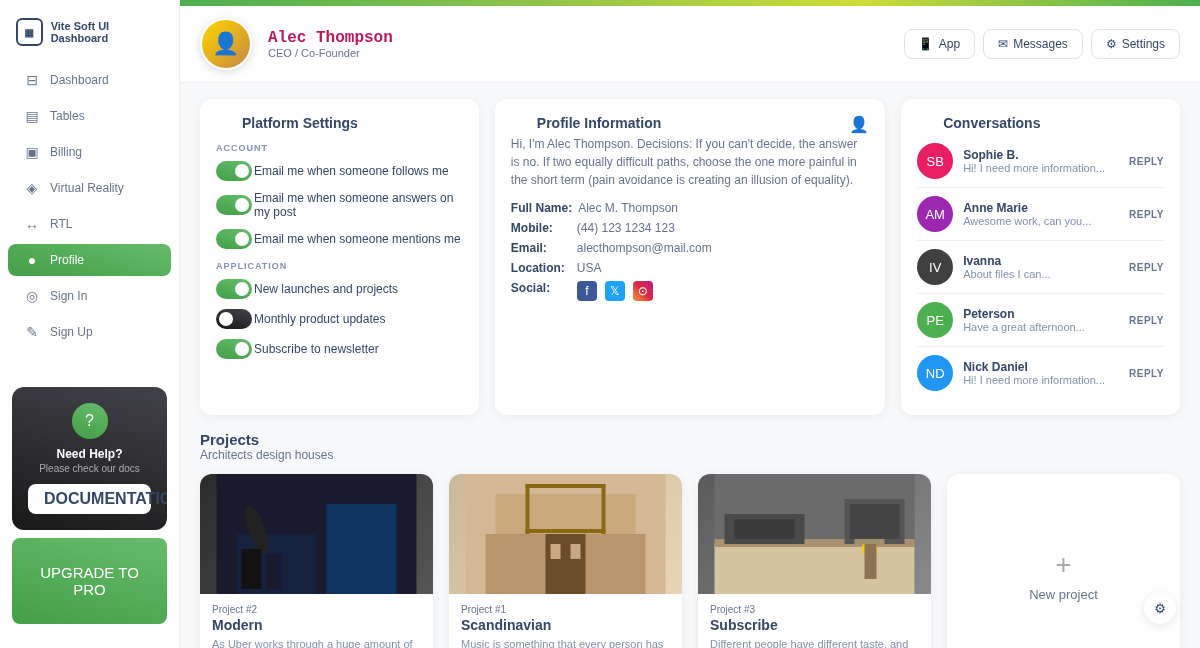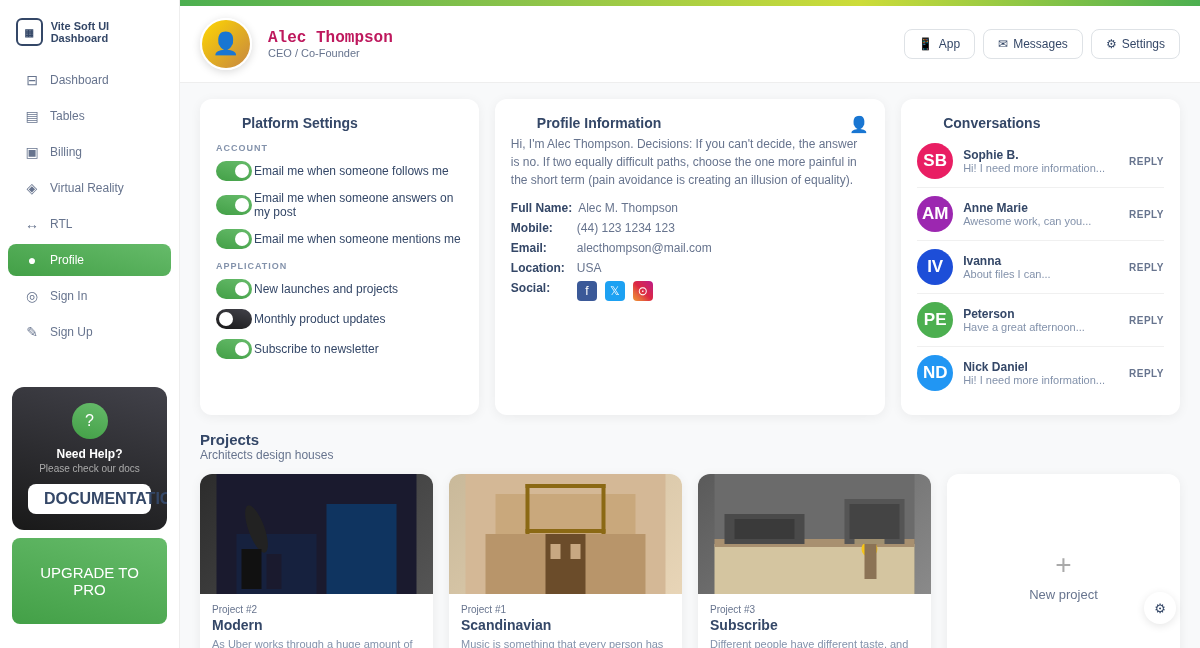--- a/index.html
+++ b/index.html
@@ -60,21 +60,21 @@
     .social-icons { display: flex; gap: 8px; align-items: center; }
     .social-icon { width: 20px; height: 20px; border-radius: 4px; display: flex; align-items: center; justify-content: center; font-size: 12px; cursor: pointer; }
     .social-fb { background: #3b5998; color: #fff; }
     .social-tw { background: #1da1f2; color: #fff; }
     .social-ig { background: linear-gradient(45deg, #f09433, #e6683c, #dc2743, #cc2366, #bc1888); color: #fff; }
     .profile-edit-icon { float: right; color: #8392ab; cursor: pointer; font-size: 16px; }
 
     
     .conv-item { display: flex; align-items: center; gap: 10px; padding: 8px 0; border-bottom: 1px solid #f0f0f0; }
     .conv-avatar { width: 36px; height: 36px; border-radius: 50%; flex-shrink: 0; overflow: hidden; }
-    .conv-avatar-inner { width: 100%; height: 100%; display: flex; align-items: center; justify-content: center; font-size: 17px; font-weight: bold; color: #fff; text-align: center; }
+    .conv-avatar-inner { width: 100%; height: 100%; display: flex; align-items: center; justify-content: center; font-size: 13px; font-weight: normal; color: #fff; text-align: center; }
     .conv-info { flex: 1; }
     .conv-name { font-size: 12px; font-weight: 700; color: #344767; }
     .conv-msg { font-size: 11px; color: #8392ab; }
     .reply-btn { color: #67748e; font-size: 10px; font-weight: 700; letter-spacing: 0.5px; cursor: pointer; }
 
     
     .projects-section { }
     .projects-title { font-size: 15px; font-weight: 700; color: #344767; }
     .projects-subtitle { font-size: 12px; color: #67748e; margin-bottom: 12px; }
     .projects-grid { display: grid; grid-template-columns: repeat(4, 1fr); gap: 16px; }
@@ -286,21 +286,21 @@
           </div>
           <div class="conv-info">
             <div class="conv-name">Anne Marie</div>
             <div class="conv-msg">Awesome work, can you...</div>
           </div>
           <span class="reply-btn">REPLY</span>
         </div>
 
         <div class="conv-item">
           <div class="conv-avatar">
-            <div class="conv-avatar-inner" style="background:#1d4ed8;">IV</div>
+            <div class="conv-avatar-inner" style="background:#404040;">IV</div>
           </div>
           <div class="conv-info">
             <div class="conv-name">Ivanna</div>
             <div class="conv-msg">About files I can...</div>
           </div>
           <span class="reply-btn">REPLY</span>
         </div>
 
         <div class="conv-item">
           <div class="conv-avatar">

